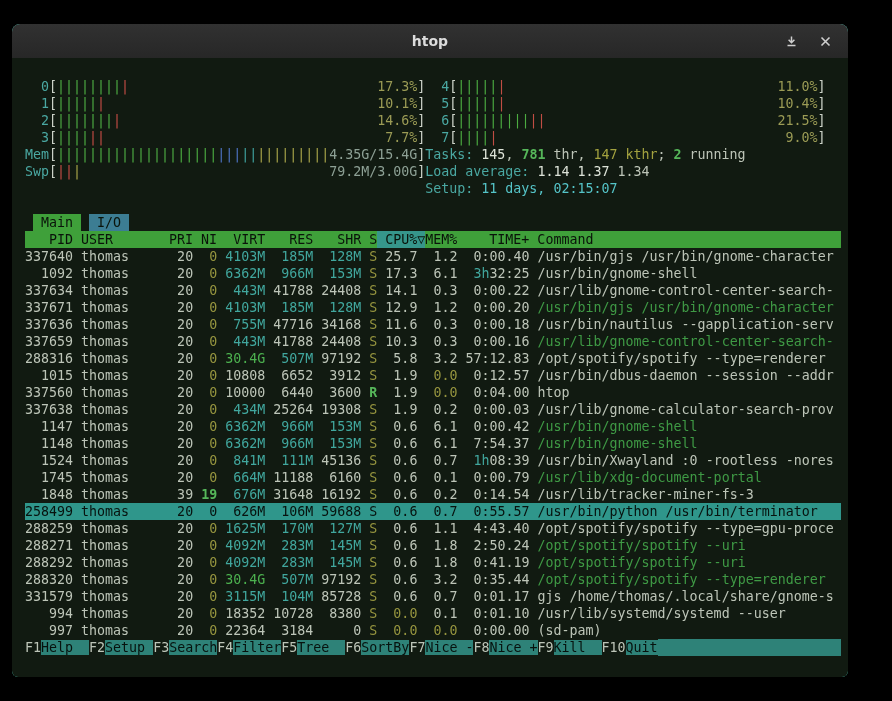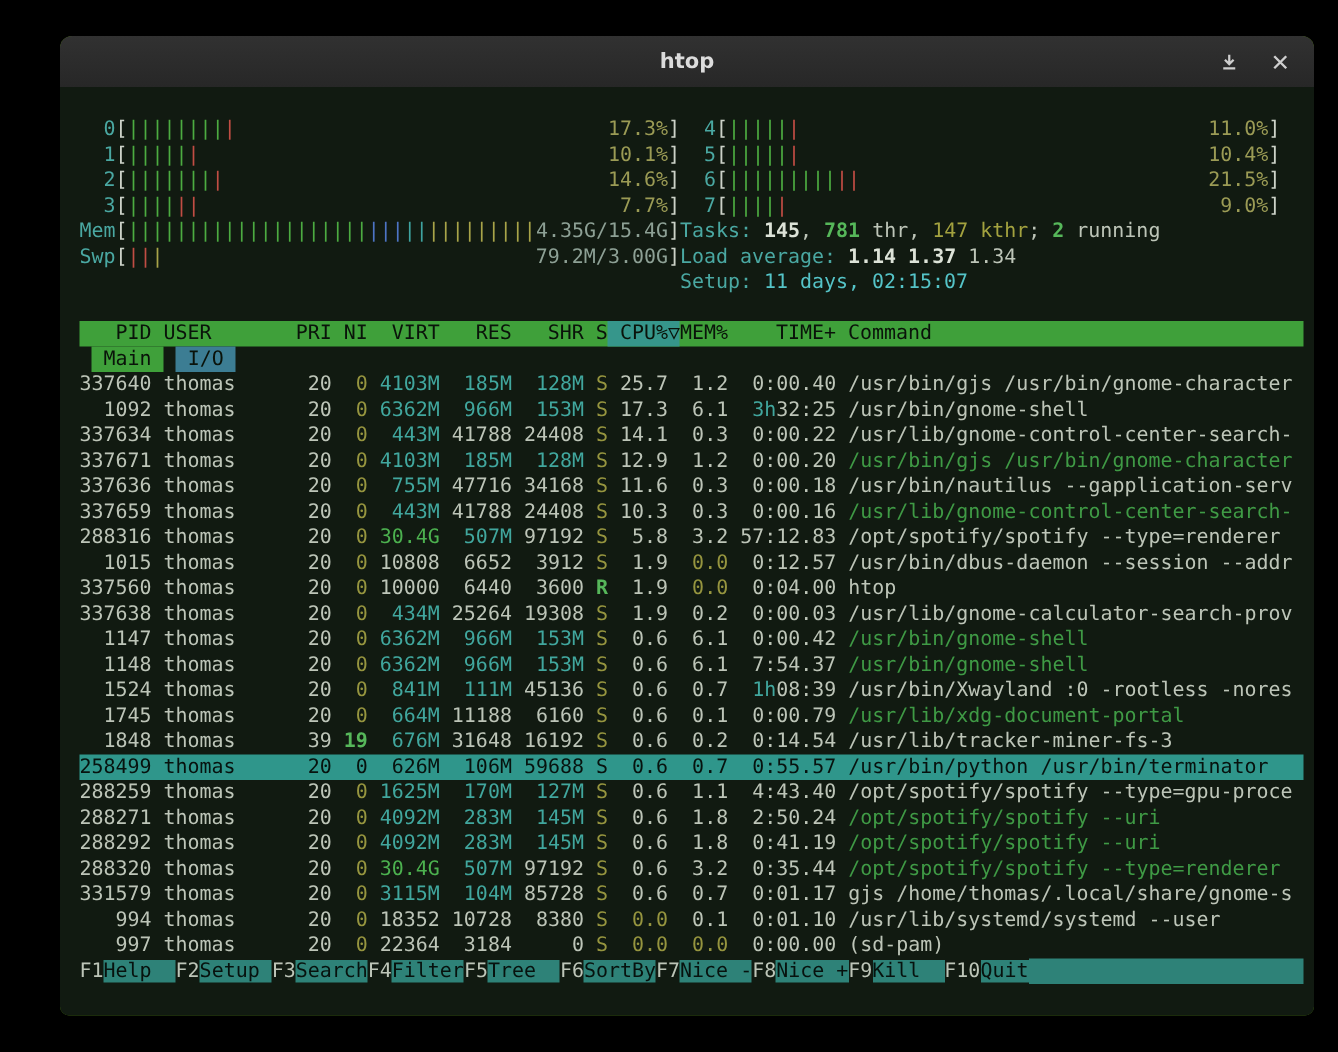--- a/index.html
+++ b/index.html
@@ -1,43 +1,43 @@
 <!DOCTYPE html>
 <html><head>
 <meta charset="utf-8">
 <style>
   html,body{margin:0;padding:0;}
   body{
     width:892px;height:701px;background:#000;position:relative;overflow:hidden;
     font-family:"DejaVu Sans Mono",monospace;
   }
   .window{
-    position:absolute;left:40px;top:24px;width:836px;height:653px;
-    border-radius:8px 8px 6px 6px;overflow:hidden;background:#4d7c0f;
+    position:absolute;left:12px;top:24px;width:836px;height:653px;
+    border-radius:8px 8px 6px 6px;overflow:hidden;background:#5eead4;
   }
   .titlebar{
     height:34px;background:linear-gradient(#313131,#272727);
     display:flex;align-items:center;justify-content:center;position:relative;
     font-family:"DejaVu Sans",sans-serif;
   }
   .title{color:#dcdcdc;font-weight:bold;font-size:14px;}
   .tb-icons{position:absolute;right:14px;top:0;height:100%;display:flex;gap:16px;align-items:center;}
   .tb-btn{width:18px;height:18px;display:flex;align-items:center;justify-content:center;cursor:default;}
   .terminal{
     height:619px;background:#111a11;padding:20px 7px 0 13px;
     font-size:13.3px;line-height:17px;color:#bdc5b8;overflow:hidden;
   }
   .line{display:flex;white-space:pre;height:17px;}
   .inner{display:inline-flex;justify-content:space-between;width:45ch;}
   
   .c-fg{color:#bdc5b8}
   .c-label{color:#4aa8a2}
   .c-teal{color:#41a79e}
   .c-cyanb{color:#55c4c8;font-weight:normal}
-  .c-whiteb{color:#dde3d8;font-weight:bold}
+  .c-whiteb{color:#dde3d8;font-weight:normal}
   .c-greenb{color:#56b75a;font-weight:bold}
   .c-green{color:#3f9a45}
   .c-greenv{color:#4cb14f}
   .c-olive{color:#96953f}
   .c-oliveb{color:#a3a23f;font-weight:normal}
   .c-bracket{color:#ccd2c8}
   .c-pct{color:#9b9b55}
   .c-memtext{color:#8da095}
   
   .t-green{color:#4cab41}
@@ -77,22 +77,22 @@
   </div>
   <div class="terminal" id="term">
       <div class="line"><span class="c-label">  0</span><span class="c-bracket">[</span><span class="inner"><span><span class="t-green">||||||||</span><span class="t-red">|</span></span><span class="c-pct">17.3%</span></span><span class="c-bracket">]</span><span class="c-label">  4</span><span class="c-bracket">[</span><span class="inner"><span><span class="t-green">|||||</span><span class="t-red">|</span></span><span class="c-pct">11.0%</span></span><span class="c-bracket">]</span></div>
       <div class="line"><span class="c-label">  1</span><span class="c-bracket">[</span><span class="inner"><span><span class="t-green">|||||</span><span class="t-red">|</span></span><span class="c-pct">10.1%</span></span><span class="c-bracket">]</span><span class="c-label">  5</span><span class="c-bracket">[</span><span class="inner"><span><span class="t-green">|||||</span><span class="t-red">|</span></span><span class="c-pct">10.4%</span></span><span class="c-bracket">]</span></div>
       <div class="line"><span class="c-label">  2</span><span class="c-bracket">[</span><span class="inner"><span><span class="t-green">|||||||</span><span class="t-red">|</span></span><span class="c-pct">14.6%</span></span><span class="c-bracket">]</span><span class="c-label">  6</span><span class="c-bracket">[</span><span class="inner"><span><span class="t-green">|||||||||</span><span class="t-red">||</span></span><span class="c-pct">21.5%</span></span><span class="c-bracket">]</span></div>
       <div class="line"><span class="c-label">  3</span><span class="c-bracket">[</span><span class="inner"><span><span class="t-green">||||</span><span class="t-red">||</span></span><span class="c-pct">7.7%</span></span><span class="c-bracket">]</span><span class="c-label">  7</span><span class="c-bracket">[</span><span class="inner"><span><span class="t-green">||||</span><span class="t-red">|</span></span><span class="c-pct">9.0%</span></span><span class="c-bracket">]</span></div>
       <div class="line"><span class="c-label">Mem</span><span class="c-bracket">[</span><span class="inner"><span><span class="t-green">||||||||||||||||||||</span><span class="t-blue">|||</span><span class="t-cyan">||</span><span class="t-yellow">|||||||||</span></span><span class="c-memtext">4.35G/15.4G</span></span><span class="c-bracket">]</span><span><span class="c-label">Tasks: </span><span class="c-whiteb">145</span><span class="c-fg">, </span><span class="c-greenb">781</span><span class="c-fg"> thr</span><span class="c-fg">, </span><span class="c-oliveb">147 kthr</span><span class="c-fg">; </span><span class="c-greenb">2</span><span class="c-fg"> running</span></span></div>
       <div class="line"><span class="c-label">Swp</span><span class="c-bracket">[</span><span class="inner"><span><span class="t-red">||</span><span class="t-yellow">|</span></span><span class="c-memtext">79.2M/3.00G</span></span><span class="c-bracket">]</span><span><span class="c-label">Load average: </span><span class="c-whiteb">1.14 </span><span class="c-whiteb">1.37 </span><span class="c-fg">1.34</span></span></div>
       <div class="line"><span>                                                  </span><span><span class="c-label">Setup: </span><span class="c-cyanb">11 days, 02:15:07</span></span></div>
       <div class="line"></div>
+      <div class="line"><span> </span><span class="tab-active"> Main </span><span> </span><span class="tab-inactive"> I/O </span></div>
       <div class="line line-hdr"><span class="hdr">   PID USER       PRI NI  VIRT   RES   SHR S</span><span class="hdr-sort"> CPU%▽</span><span class="hdr">MEM%    TIME+ Command</span></div>
-      <div class="line"><span> </span><span class="tab-active"> Main </span><span> </span><span class="tab-inactive"> I/O </span></div>
       <div class="line"><span class="c-fg">337640 </span><span class="c-fg">thomas    </span><span class="c-fg">  20</span><span class="c-olive">  0</span><span class="c-fg"> </span><span class="c-teal">4103M</span><span class="c-fg"> </span><span class="c-teal"> 185M</span><span class="c-fg"> </span><span class="c-teal"> 128M</span><span class="c-fg"> </span><span class="c-olive">S</span><span class="c-fg"> </span><span class="c-fg">25.7</span><span class="c-fg"> </span><span class="c-fg"> 1.2</span><span class="c-fg"> </span><span class="c-fg"> 0:00.40</span><span class="c-fg"> /usr/bin/gjs /usr/bin/gnome-character</span></div>
       <div class="line"><span class="c-fg">  1092 </span><span class="c-fg">thomas    </span><span class="c-fg">  20</span><span class="c-olive">  0</span><span class="c-fg"> </span><span class="c-teal">6362M</span><span class="c-fg"> </span><span class="c-teal"> 966M</span><span class="c-fg"> </span><span class="c-teal"> 153M</span><span class="c-fg"> </span><span class="c-olive">S</span><span class="c-fg"> </span><span class="c-fg">17.3</span><span class="c-fg"> </span><span class="c-fg"> 6.1</span><span class="c-fg"> </span><span class="c-teal"> 3h</span><span class="c-fg">32:25</span><span class="c-fg"> /usr/bin/gnome-shell</span></div>
       <div class="line"><span class="c-fg">337634 </span><span class="c-fg">thomas    </span><span class="c-fg">  20</span><span class="c-olive">  0</span><span class="c-fg"> </span><span class="c-teal"> 443M</span><span class="c-fg"> </span><span class="c-fg">41788</span><span class="c-fg"> </span><span class="c-fg">24408</span><span class="c-fg"> </span><span class="c-olive">S</span><span class="c-fg"> </span><span class="c-fg">14.1</span><span class="c-fg"> </span><span class="c-fg"> 0.3</span><span class="c-fg"> </span><span class="c-fg"> 0:00.22</span><span class="c-fg"> /usr/lib/gnome-control-center-search-</span></div>
       <div class="line"><span class="c-fg">337671 </span><span class="c-fg">thomas    </span><span class="c-fg">  20</span><span class="c-olive">  0</span><span class="c-fg"> </span><span class="c-teal">4103M</span><span class="c-fg"> </span><span class="c-teal"> 185M</span><span class="c-fg"> </span><span class="c-teal"> 128M</span><span class="c-fg"> </span><span class="c-olive">S</span><span class="c-fg"> </span><span class="c-fg">12.9</span><span class="c-fg"> </span><span class="c-fg"> 1.2</span><span class="c-fg"> </span><span class="c-fg"> 0:00.20</span><span class="c-green"> /usr/bin/gjs /usr/bin/gnome-character</span></div>
       <div class="line"><span class="c-fg">337636 </span><span class="c-fg">thomas    </span><span class="c-fg">  20</span><span class="c-olive">  0</span><span class="c-fg"> </span><span class="c-teal"> 755M</span><span class="c-fg"> </span><span class="c-fg">47716</span><span class="c-fg"> </span><span class="c-fg">34168</span><span class="c-fg"> </span><span class="c-olive">S</span><span class="c-fg"> </span><span class="c-fg">11.6</span><span class="c-fg"> </span><span class="c-fg"> 0.3</span><span class="c-fg"> </span><span class="c-fg"> 0:00.18</span><span class="c-fg"> /usr/bin/nautilus --gapplication-serv</span></div>
       <div class="line"><span class="c-fg">337659 </span><span class="c-fg">thomas    </span><span class="c-fg">  20</span><span class="c-olive">  0</span><span class="c-fg"> </span><span class="c-teal"> 443M</span><span class="c-fg"> </span><span class="c-fg">41788</span><span class="c-fg"> </span><span class="c-fg">24408</span><span class="c-fg"> </span><span class="c-olive">S</span><span class="c-fg"> </span><span class="c-fg">10.3</span><span class="c-fg"> </span><span class="c-fg"> 0.3</span><span class="c-fg"> </span><span class="c-fg"> 0:00.16</span><span class="c-green"> /usr/lib/gnome-control-center-search-</span></div>
       <div class="line"><span class="c-fg">288316 </span><span class="c-fg">thomas    </span><span class="c-fg">  20</span><span class="c-olive">  0</span><span class="c-fg"> </span><span class="c-greenv">30.4G</span><span class="c-fg"> </span><span class="c-teal"> 507M</span><span class="c-fg"> </span><span class="c-fg">97192</span><span class="c-fg"> </span><span class="c-olive">S</span><span class="c-fg"> </span><span class="c-fg"> 5.8</span><span class="c-fg"> </span><span class="c-fg"> 3.2</span><span class="c-fg"> </span><span class="c-fg">57:12.83</span><span class="c-fg"> /opt/spotify/spotify --type=renderer</span></div>
       <div class="line"><span class="c-fg">  1015 </span><span class="c-fg">thomas    </span><span class="c-fg">  20</span><span class="c-olive">  0</span><span class="c-fg"> </span><span class="c-fg">10808</span><span class="c-fg"> </span><span class="c-fg"> 6652</span><span class="c-fg"> </span><span class="c-fg"> 3912</span><span class="c-fg"> </span><span class="c-olive">S</span><span class="c-fg"> </span><span class="c-fg"> 1.9</span><span class="c-fg"> </span><span class="c-olive"> 0.0</span><span class="c-fg"> </span><span class="c-fg"> 0:12.57</span><span class="c-fg"> /usr/bin/dbus-daemon --session --addr</span></div>
       <div class="line"><span class="c-fg">337560 </span><span class="c-fg">thomas    </span><span class="c-fg">  20</span><span class="c-olive">  0</span><span class="c-fg"> </span><span class="c-fg">10000</span><span class="c-fg"> </span><span class="c-fg"> 6440</span><span class="c-fg"> </span><span class="c-fg"> 3600</span><span class="c-fg"> </span><span class="c-greenb">R</span><span class="c-fg"> </span><span class="c-fg"> 1.9</span><span class="c-fg"> </span><span class="c-olive"> 0.0</span><span class="c-fg"> </span><span class="c-fg"> 0:04.00</span><span class="c-fg"> htop</span></div>
       <div class="line"><span class="c-fg">337638 </span><span class="c-fg">thomas    </span><span class="c-fg">  20</span><span class="c-olive">  0</span><span class="c-fg"> </span><span class="c-teal"> 434M</span><span class="c-fg"> </span><span class="c-fg">25264</span><span class="c-fg"> </span><span class="c-fg">19308</span><span class="c-fg"> </span><span class="c-olive">S</span><span class="c-fg"> </span><span class="c-fg"> 1.9</span><span class="c-fg"> </span><span class="c-fg"> 0.2</span><span class="c-fg"> </span><span class="c-fg"> 0:00.03</span><span class="c-fg"> /usr/lib/gnome-calculator-search-prov</span></div>

